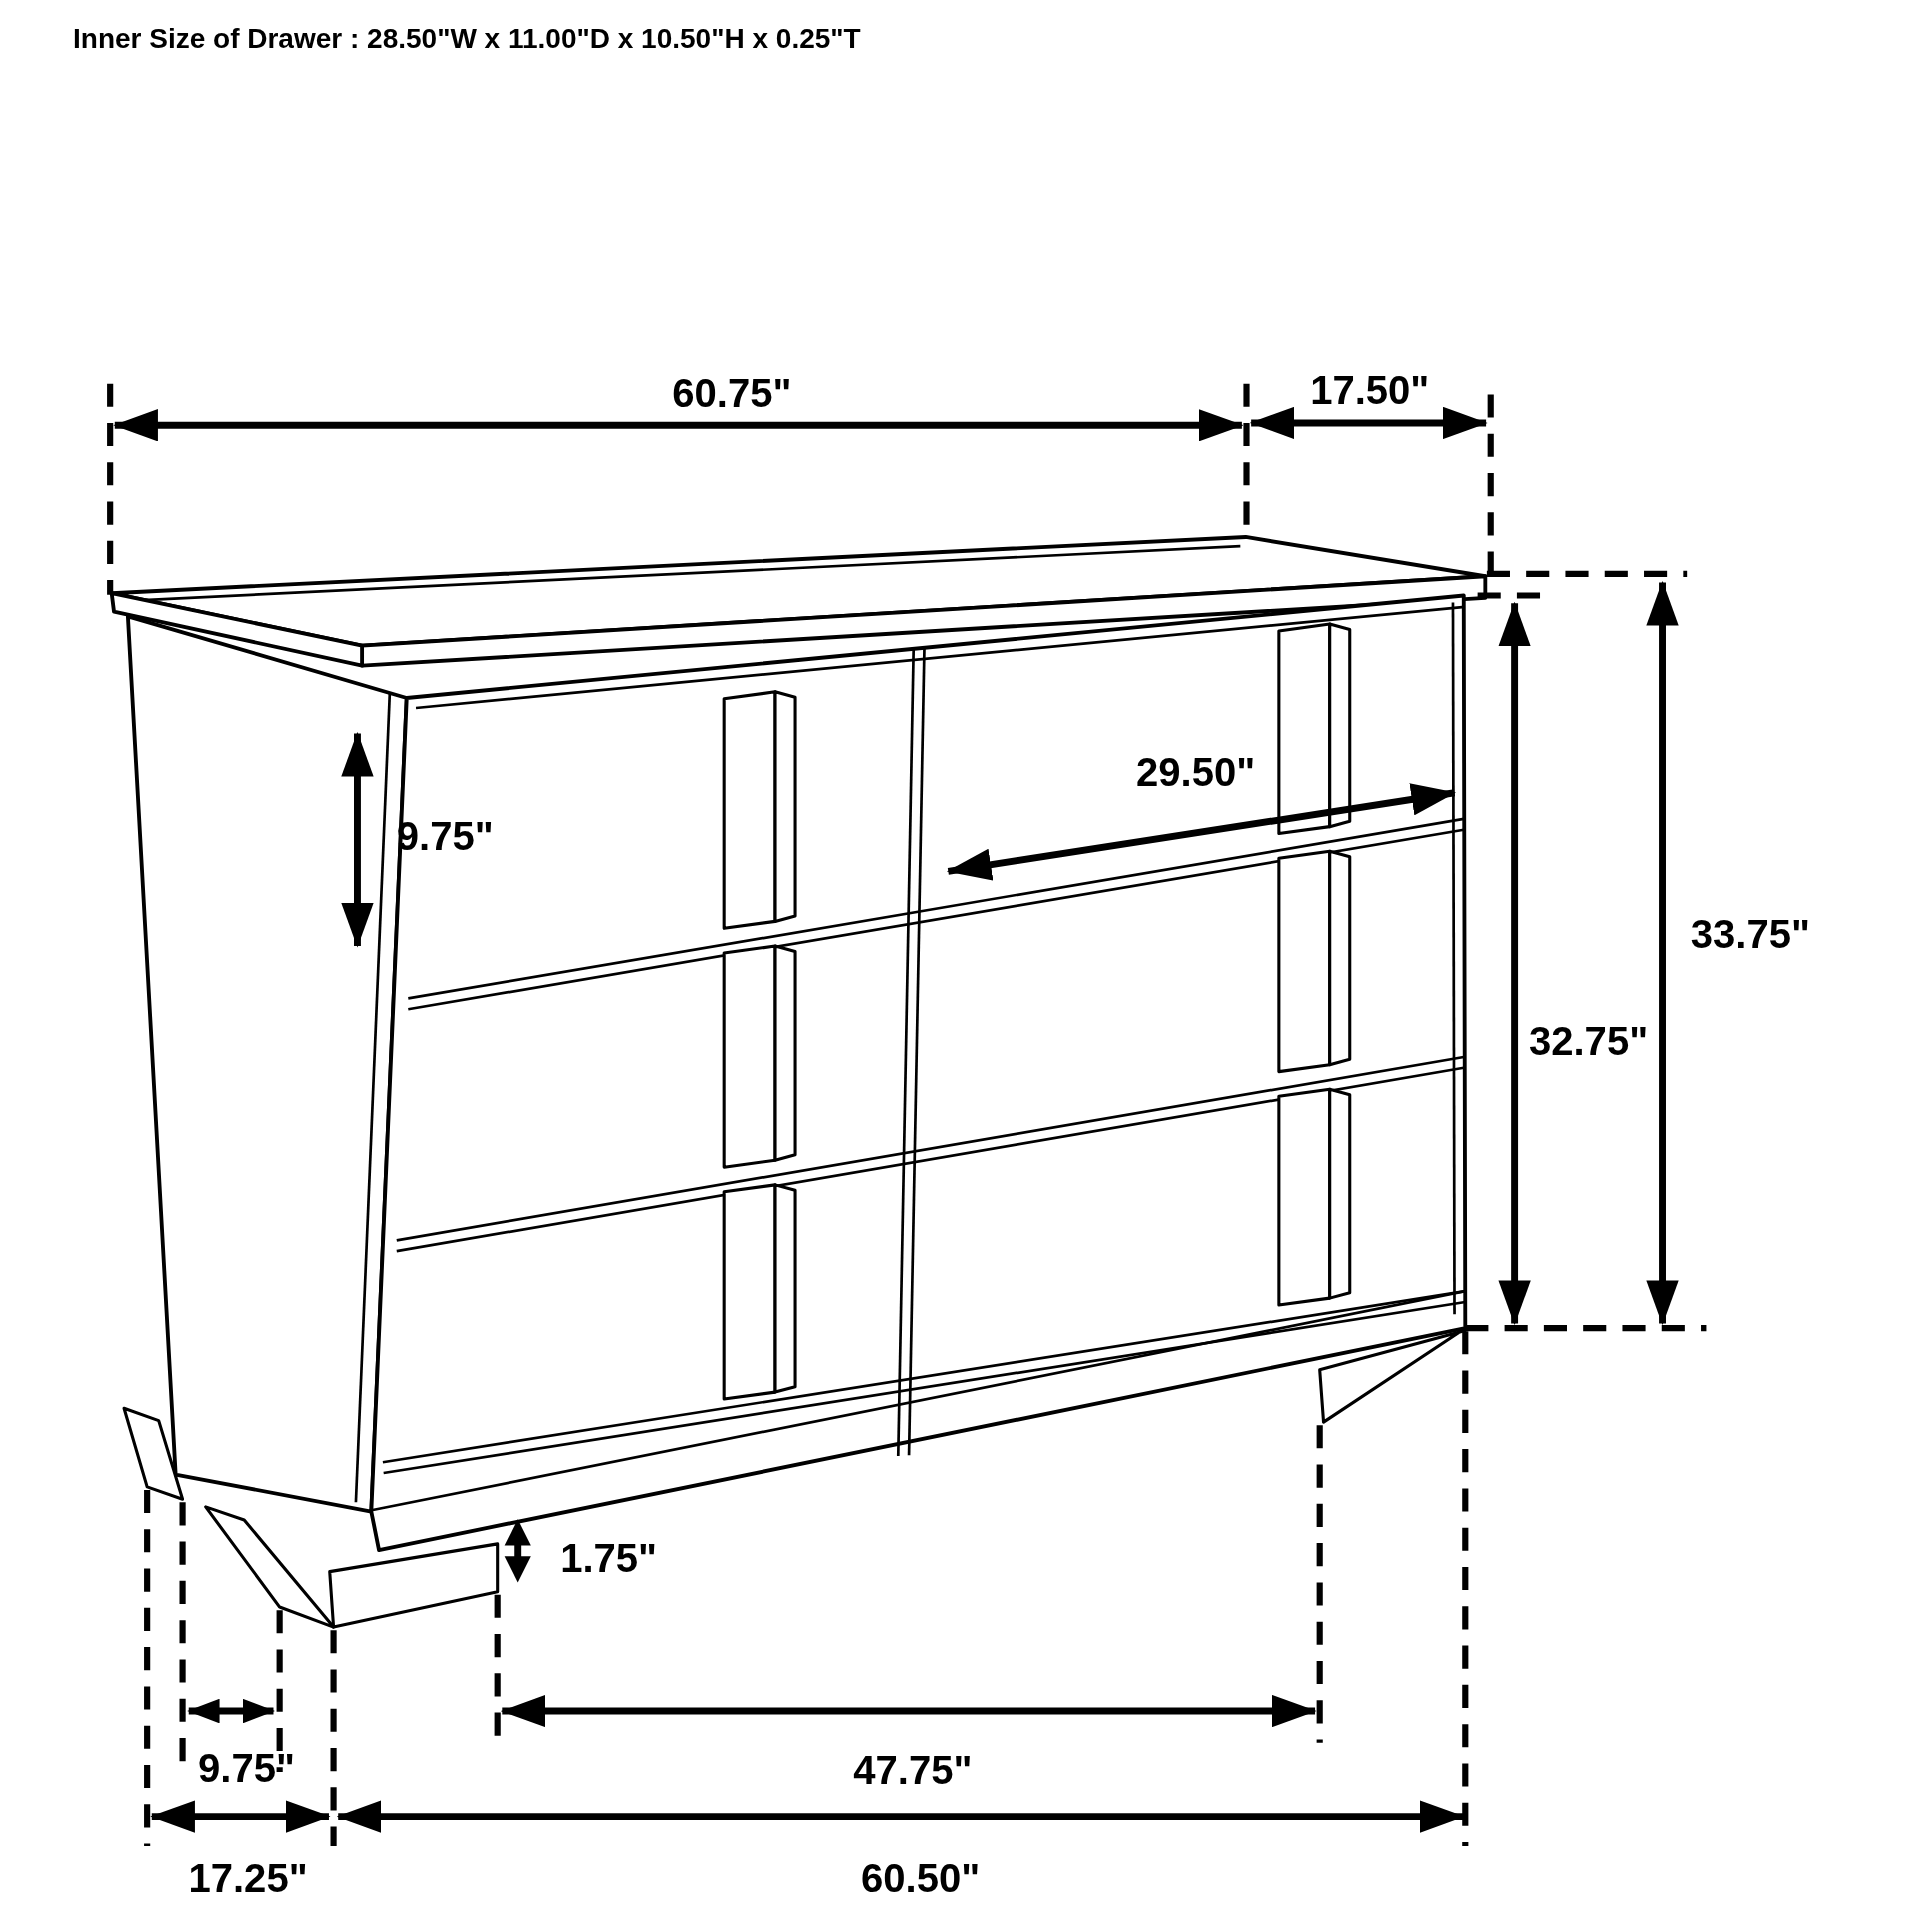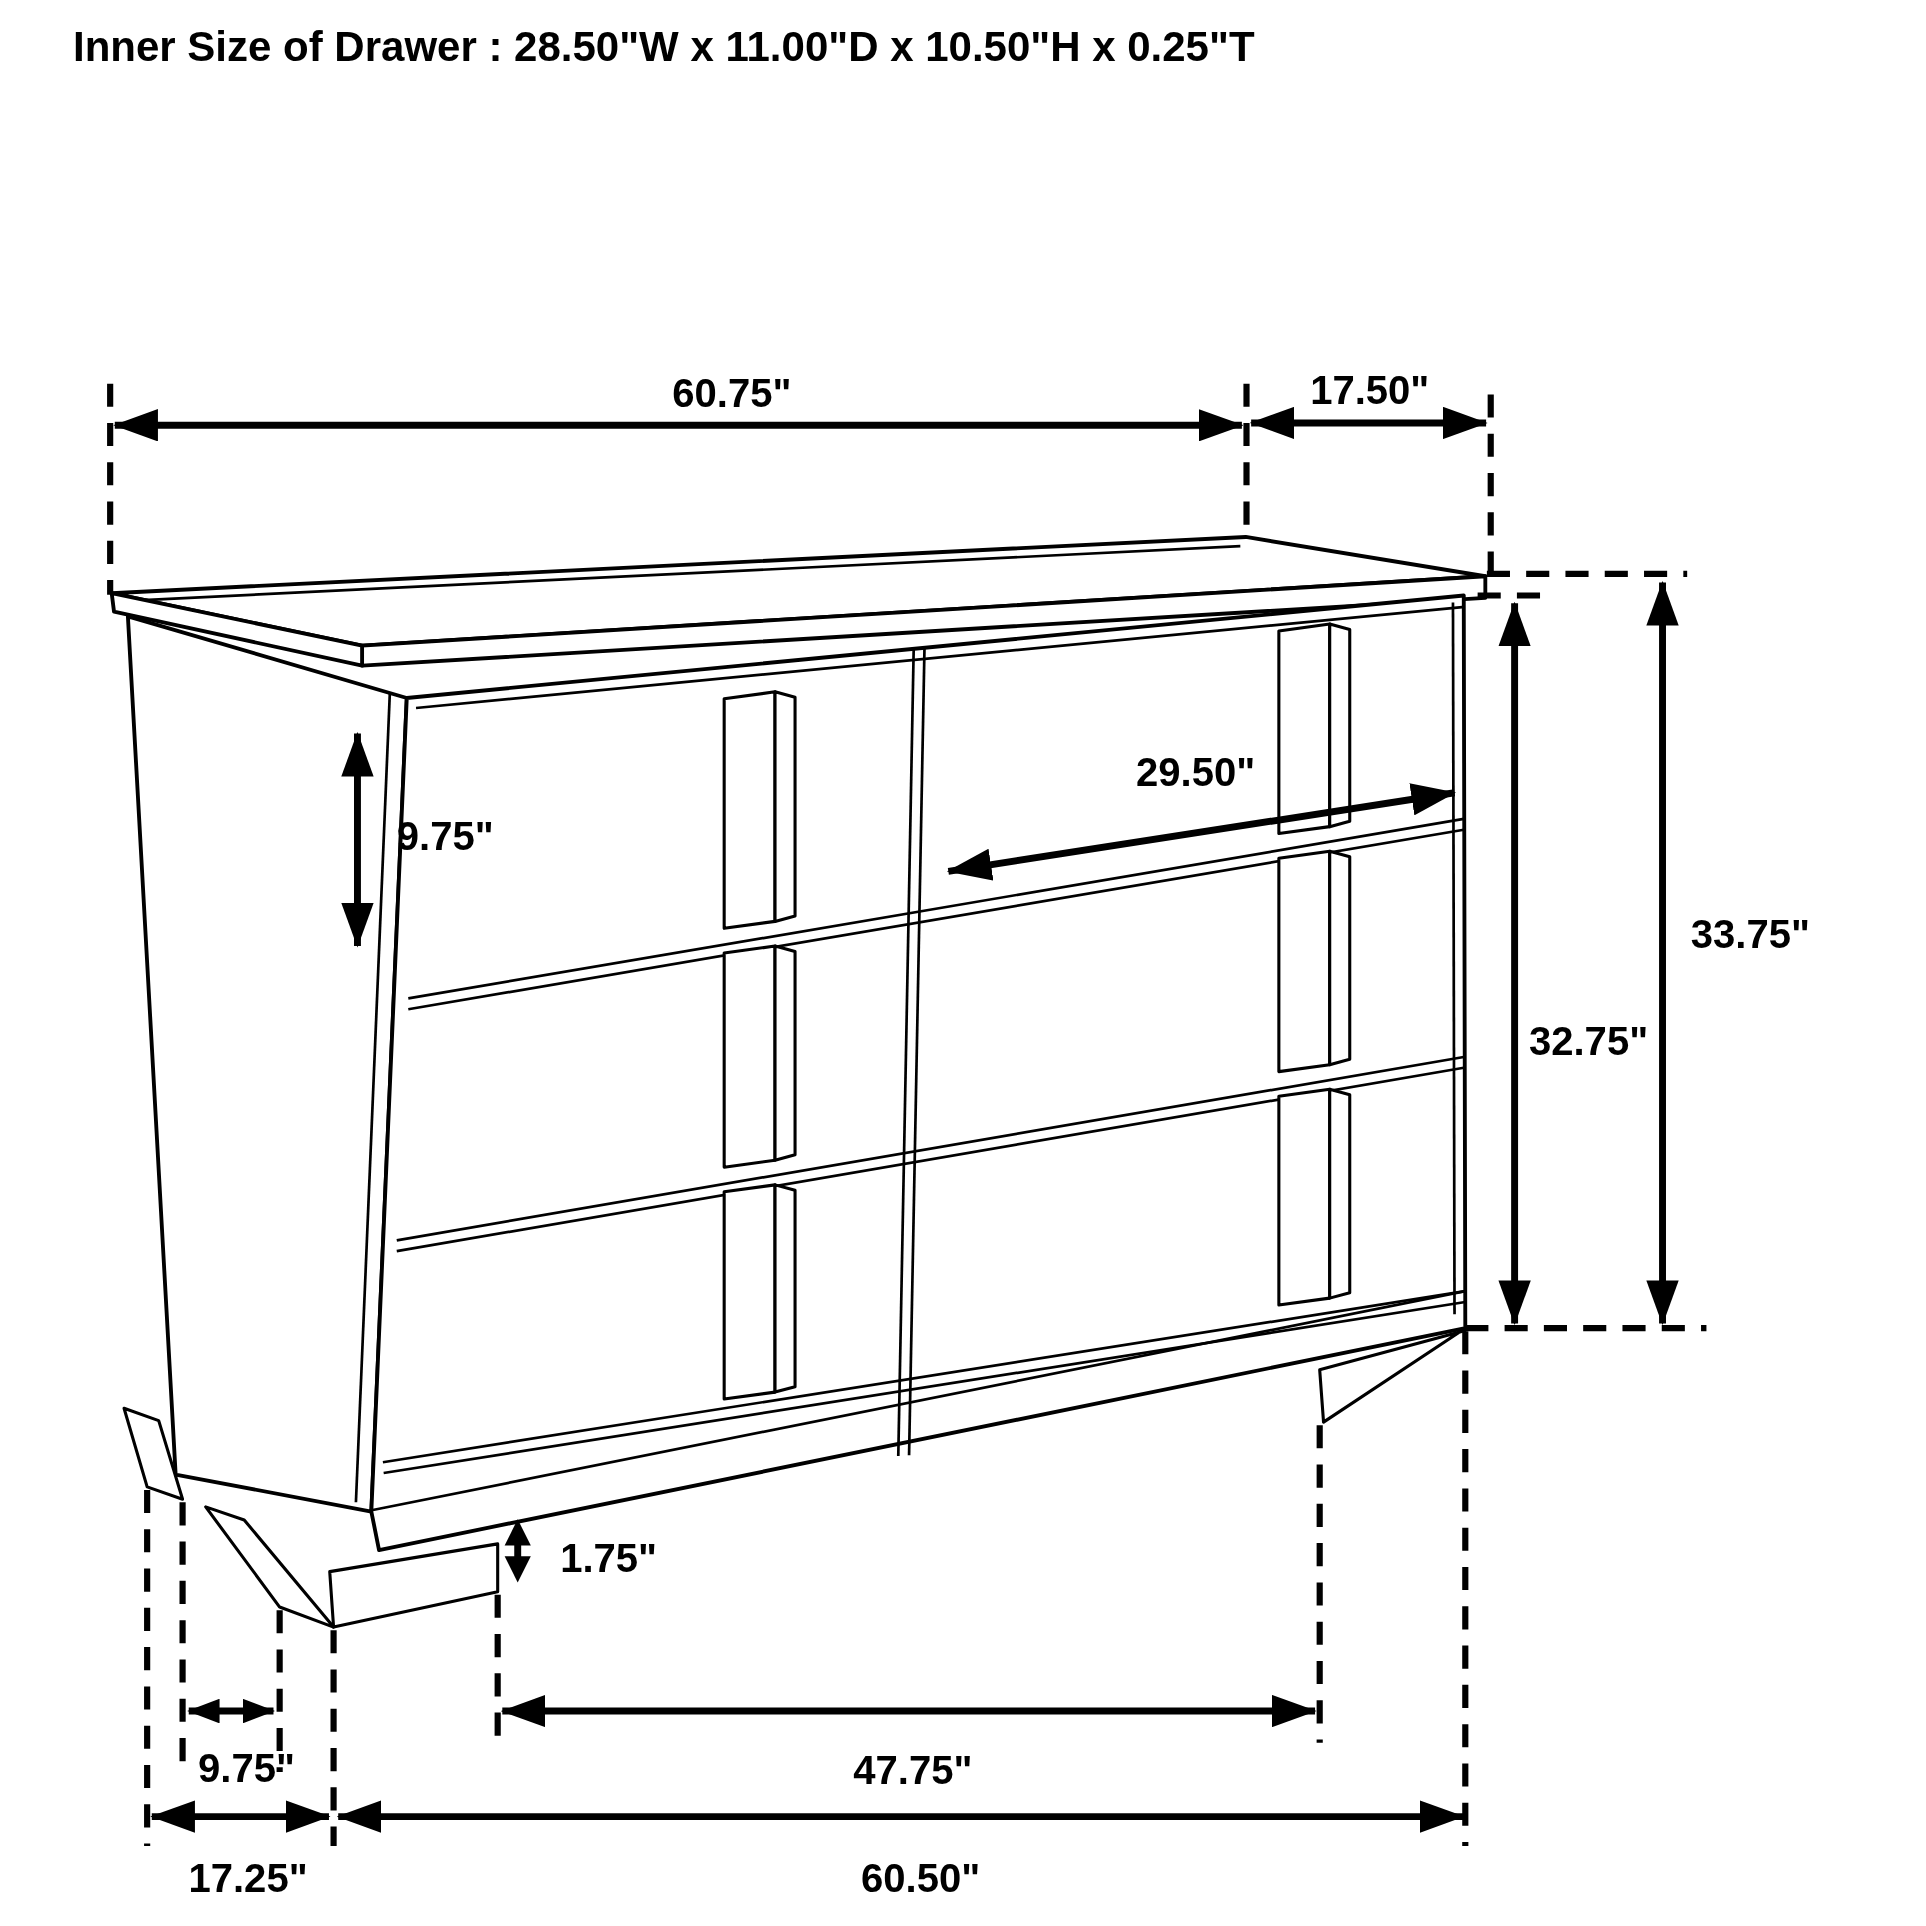--- a/index.html
+++ b/index.html
@@ -5,21 +5,21 @@
   html,body{margin:0;padding:0;background:#ffffff;}
   .page{
     position:relative;
     width:1926px;height:1926px;
     background:#ffffff;
     font-family:"Liberation Sans", sans-serif;
     overflow:hidden;
   }
   .title{
     position:absolute;left:73px;top:23px;
-    font-size:42px;font-weight:bold;color:#000;
+    font-size:28px;font-weight:bold;color:#000;
     letter-spacing:0px;white-space:pre;
   }
   svg{position:absolute;left:0;top:0;}
   .outline{fill:#ffffff;stroke:#000;stroke-width:5;stroke-linejoin:round;}
   .detail{fill:none;stroke:#000;stroke-width:3.5;stroke-linejoin:round;}
   .part{fill:#ffffff;stroke:#000;stroke-width:4;stroke-linejoin:round;}
   .dim{stroke:#000;stroke-width:9;fill:none;}
   .ext{stroke:#000;stroke-width:8;fill:none;stroke-dasharray:30 21;}
   .dimlabel{font-family:"Liberation Sans",sans-serif;font-size:52px;font-weight:bold;fill:#000;text-anchor:middle;}
   .ah{fill:#000;stroke:none;}

